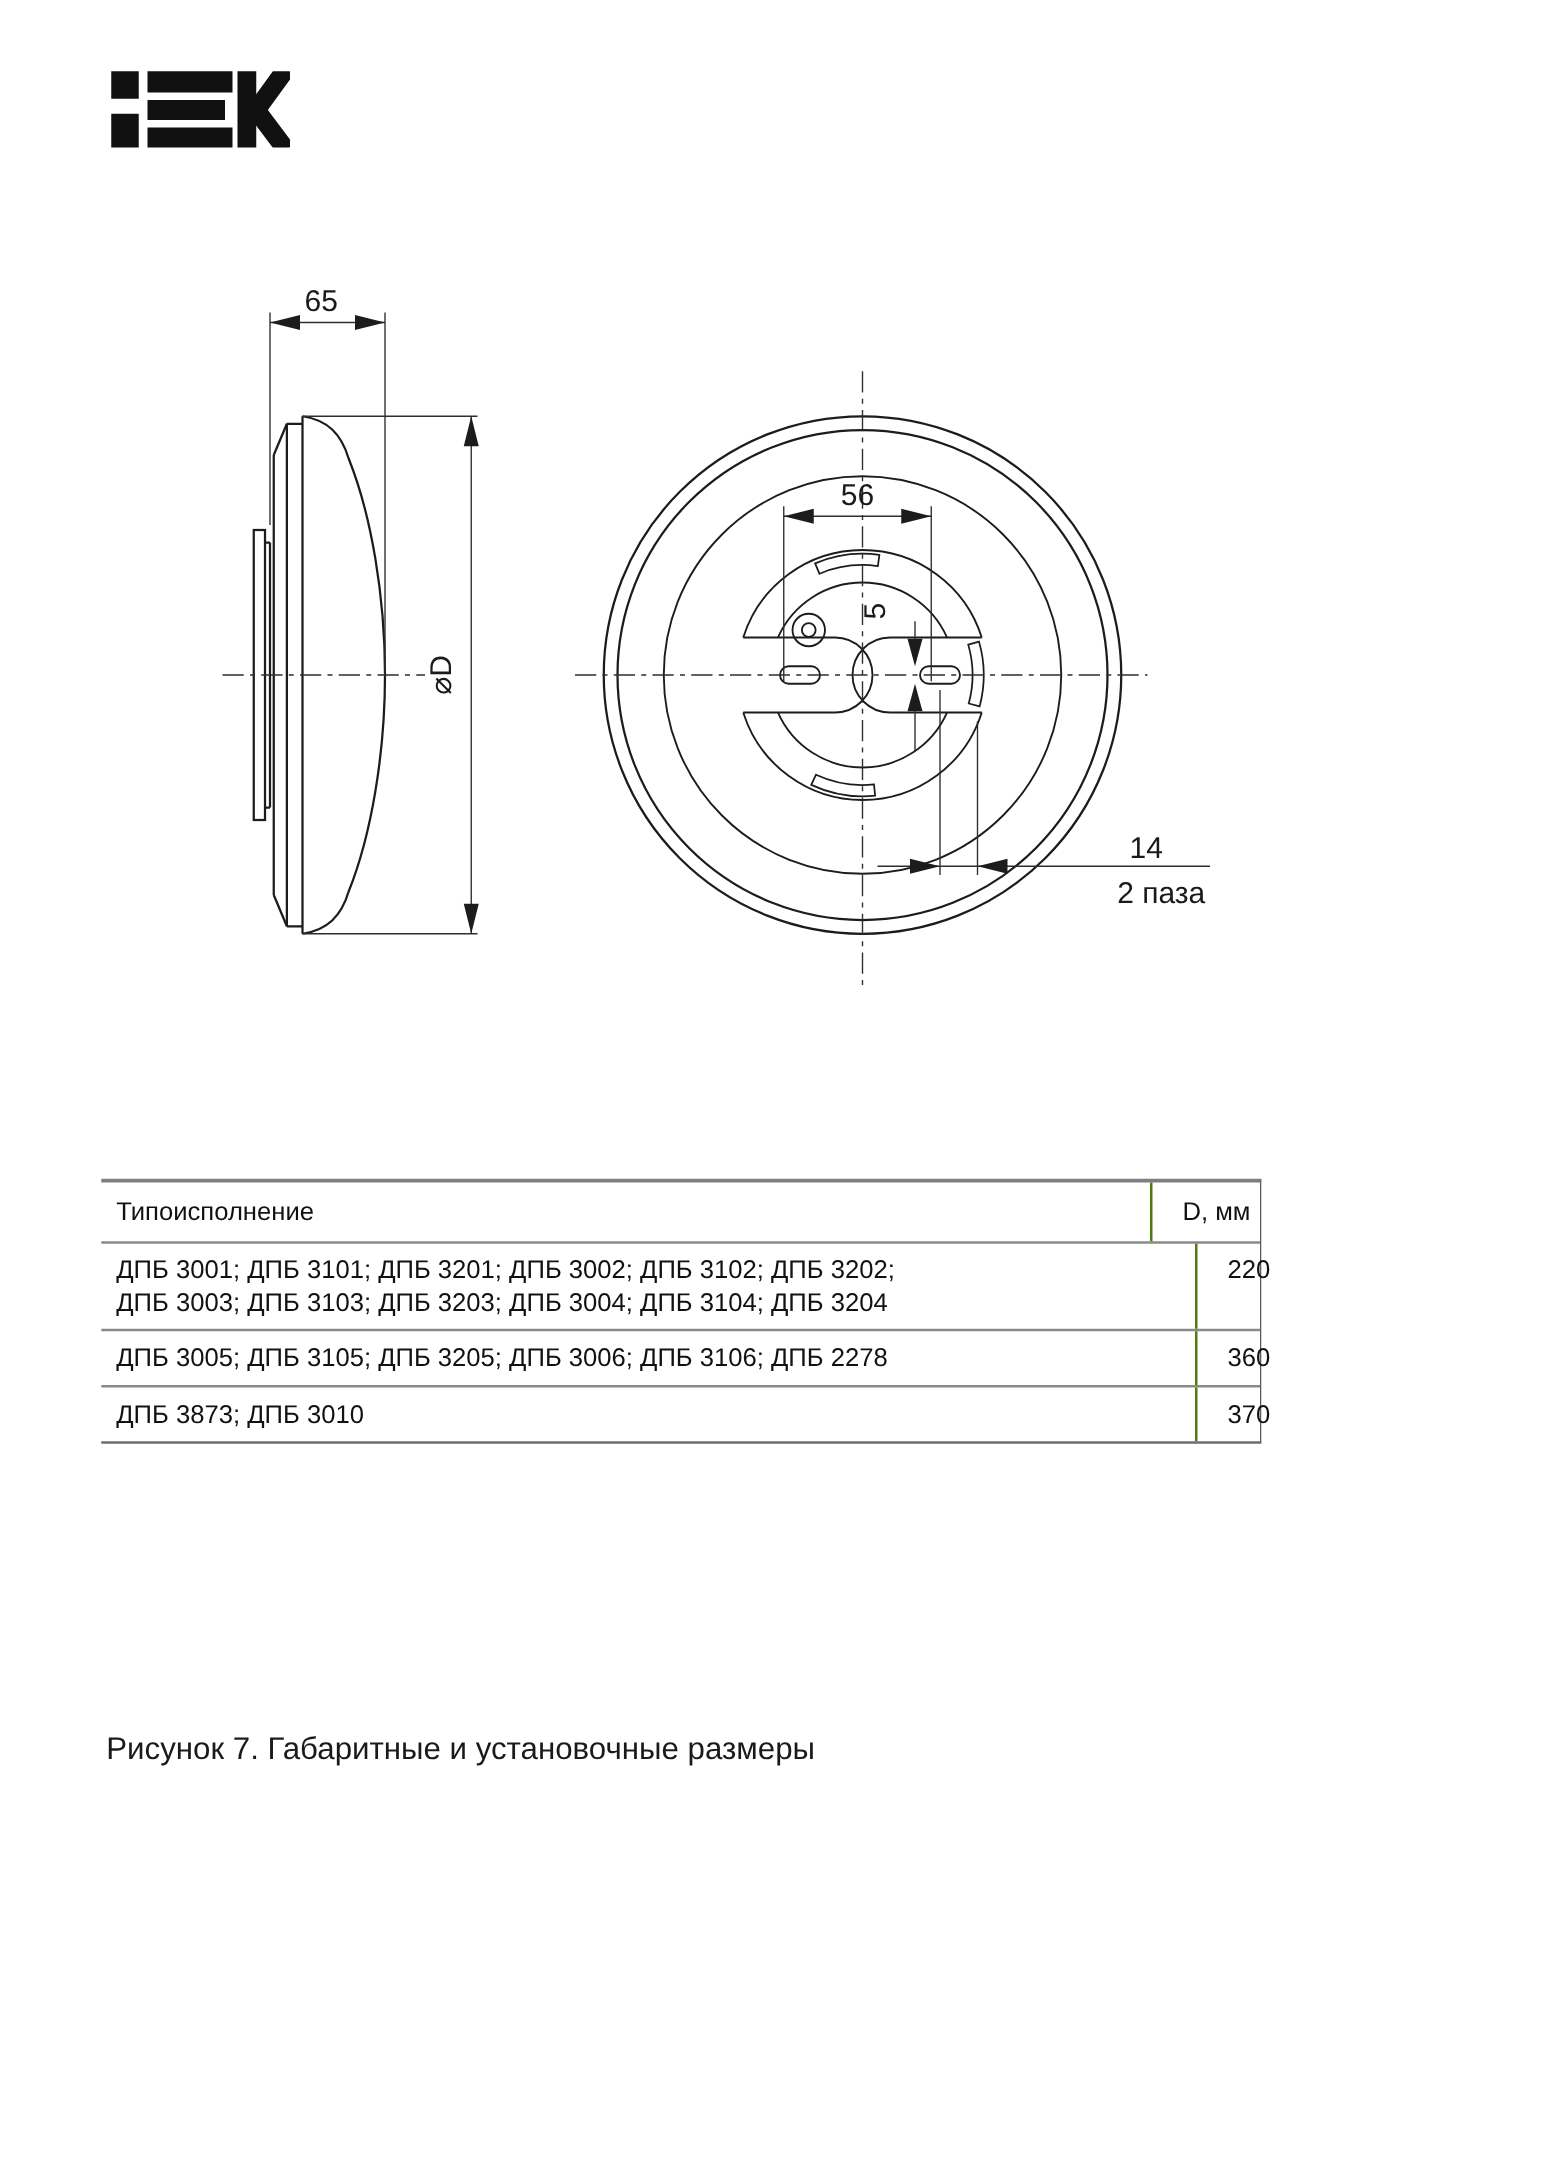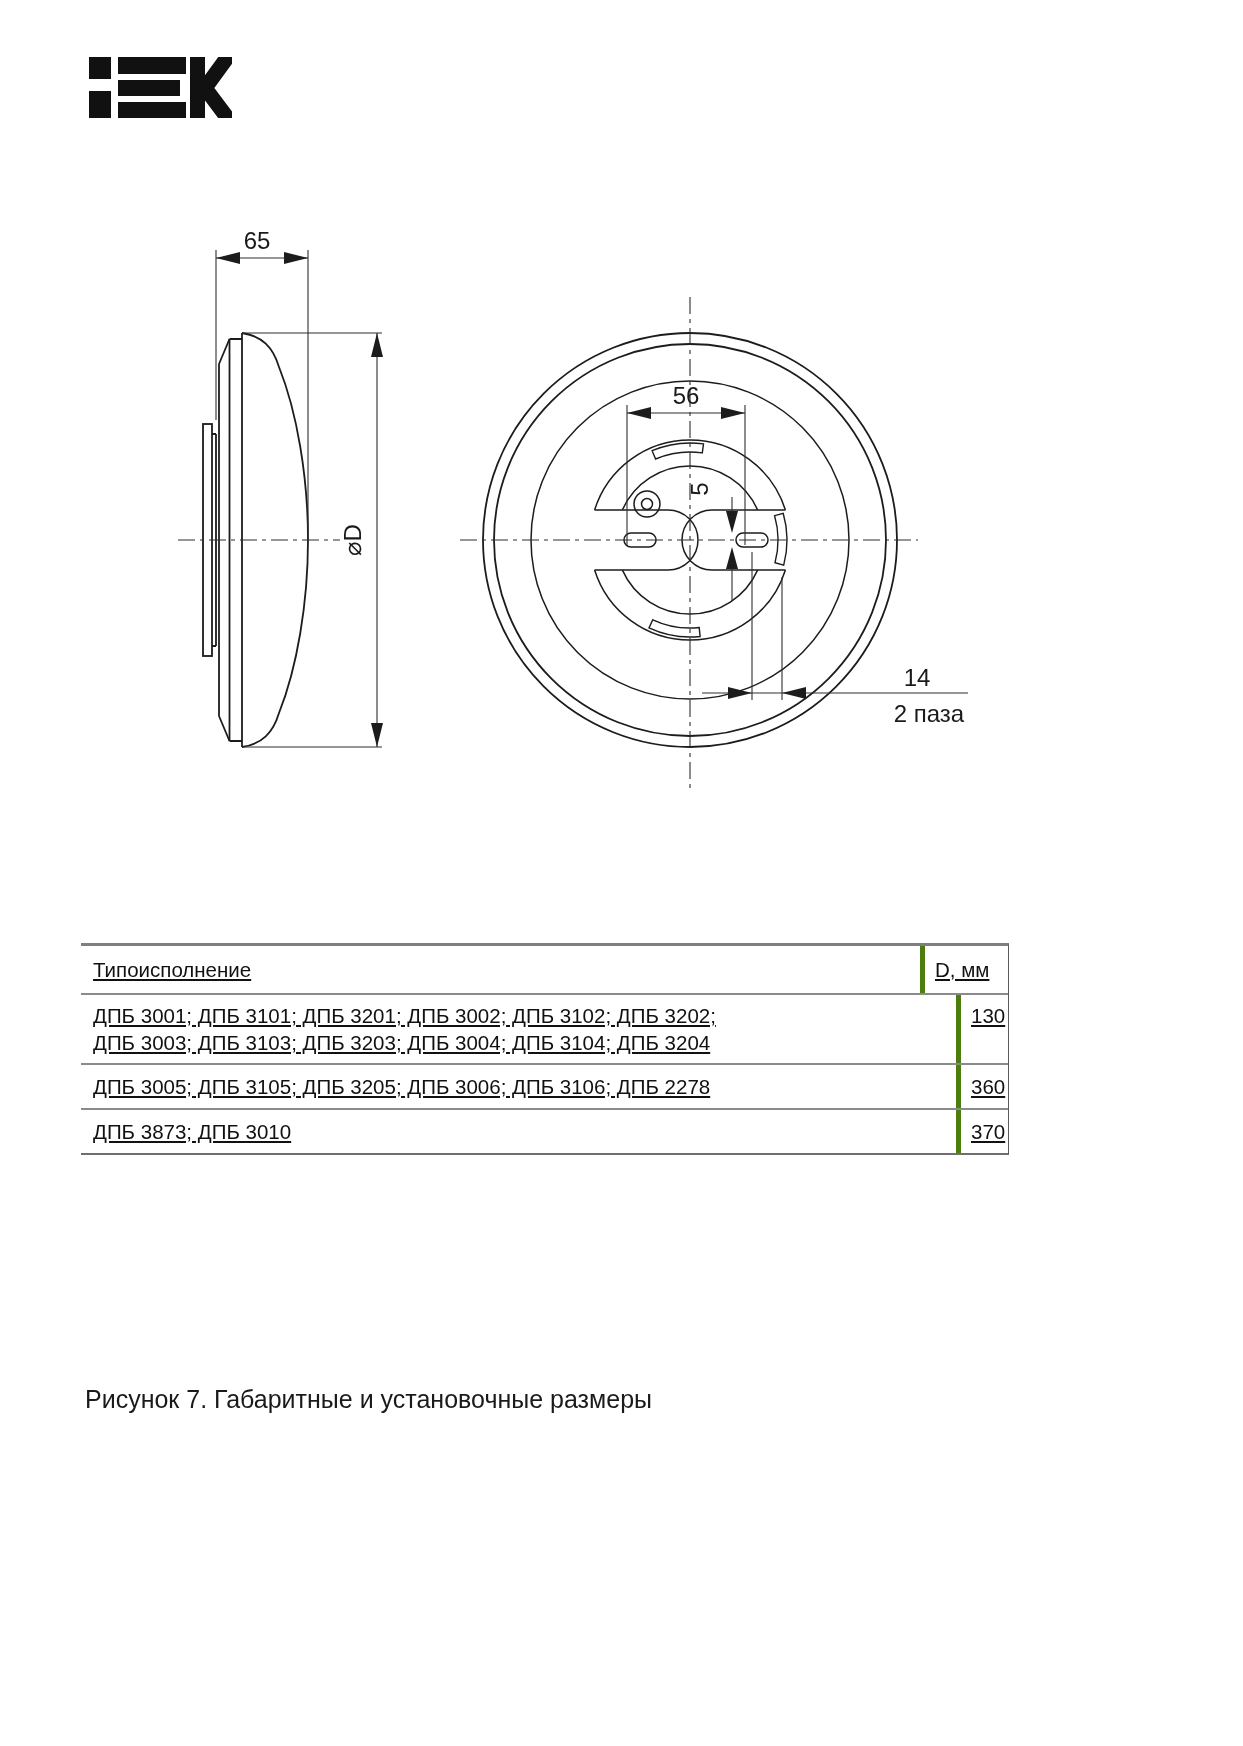--- a/index.html
+++ b/index.html
@@ -25,31 +25,30 @@
     border-top:3px solid #7f7f7f;
     border-bottom:2px solid #6f6f6f;
     border-right:1px solid #5a5a5a;
     font-size:20.5px;
     color:#111;
   }
   .t-row{
     display:grid;
     grid-template-columns:839px 87px;
     box-sizing:border-box;
-    text-decoration:underline;
   }
   .t-row + .t-row{border-top:2px solid #8a8a8a;gap:36px;}
   .t-cell{
     box-sizing:border-box;
     padding:8px 6px 8px 12px;
     line-height:27px;
   }
   .t-cell.val{
-    border-left:5px solid #4d7c0f;
-    padding-left:10px;
+    border-left:2px solid #4d7c0f;
+    padding-left:24px;
   }
   .t-head .t-cell{padding-top:10px;padding-bottom:10px;}
   .row-tall .t-cell{padding-top:7px;padding-bottom:7px;}
   
   .caption{
     position:absolute;
     left:85px;top:1385px;
     font-size:25px;
     color:#1a1a1a;
   }
@@ -194,21 +193,21 @@
   <div class="spec-table">
     <div class="t-row t-head">
       <div class="t-cell">Типоисполнение</div>
       <div class="t-cell val">D, мм</div>
     </div>
     <div class="t-row row-tall">
       <div class="t-cell">
         <div>ДПБ 3001; ДПБ 3101; ДПБ 3201; ДПБ 3002; ДПБ 3102; ДПБ 3202;</div>
         <div>ДПБ 3003; ДПБ 3103; ДПБ 3203; ДПБ 3004; ДПБ 3104; ДПБ 3204</div>
       </div>
-      <div class="t-cell val">130</div>
+      <div class="t-cell val">220</div>
     </div>
     <div class="t-row">
       <div class="t-cell">ДПБ 3005; ДПБ 3105; ДПБ 3205; ДПБ 3006; ДПБ 3106; ДПБ 2278</div>
       <div class="t-cell val">360</div>
     </div>
     <div class="t-row">
       <div class="t-cell">ДПБ 3873; ДПБ 3010</div>
       <div class="t-cell val">370</div>
     </div>
   </div>

